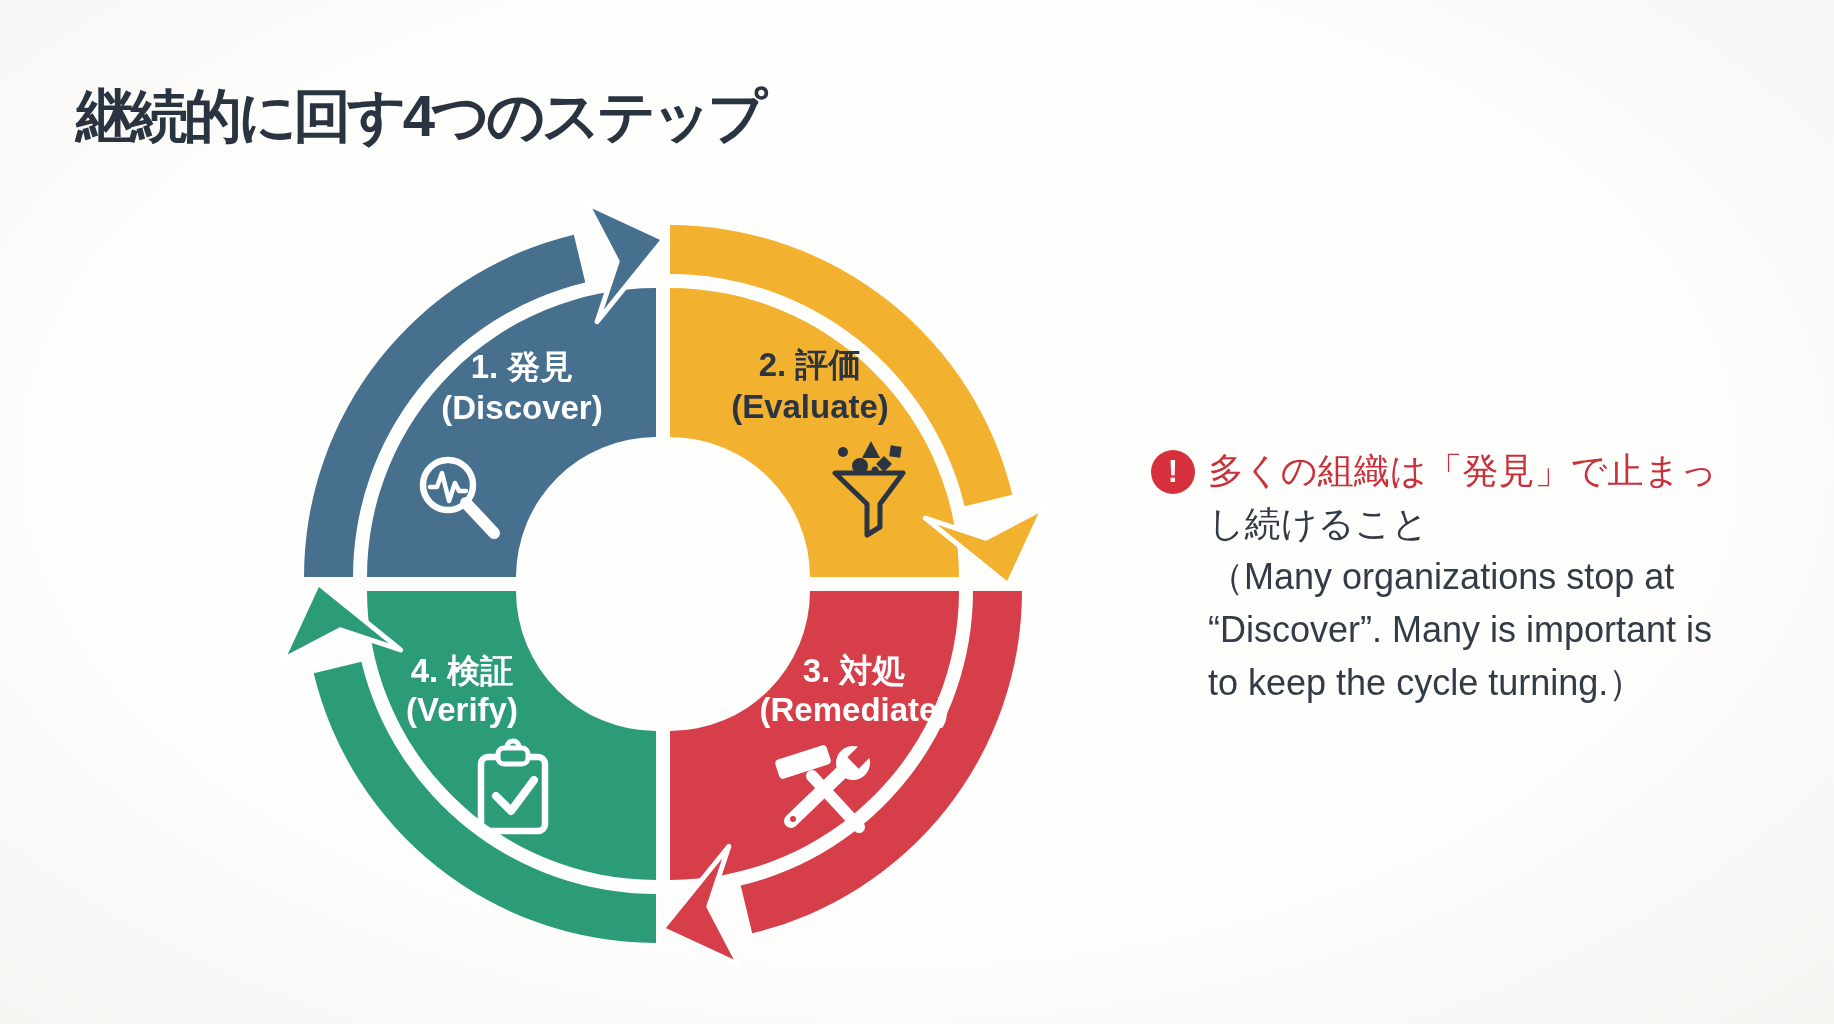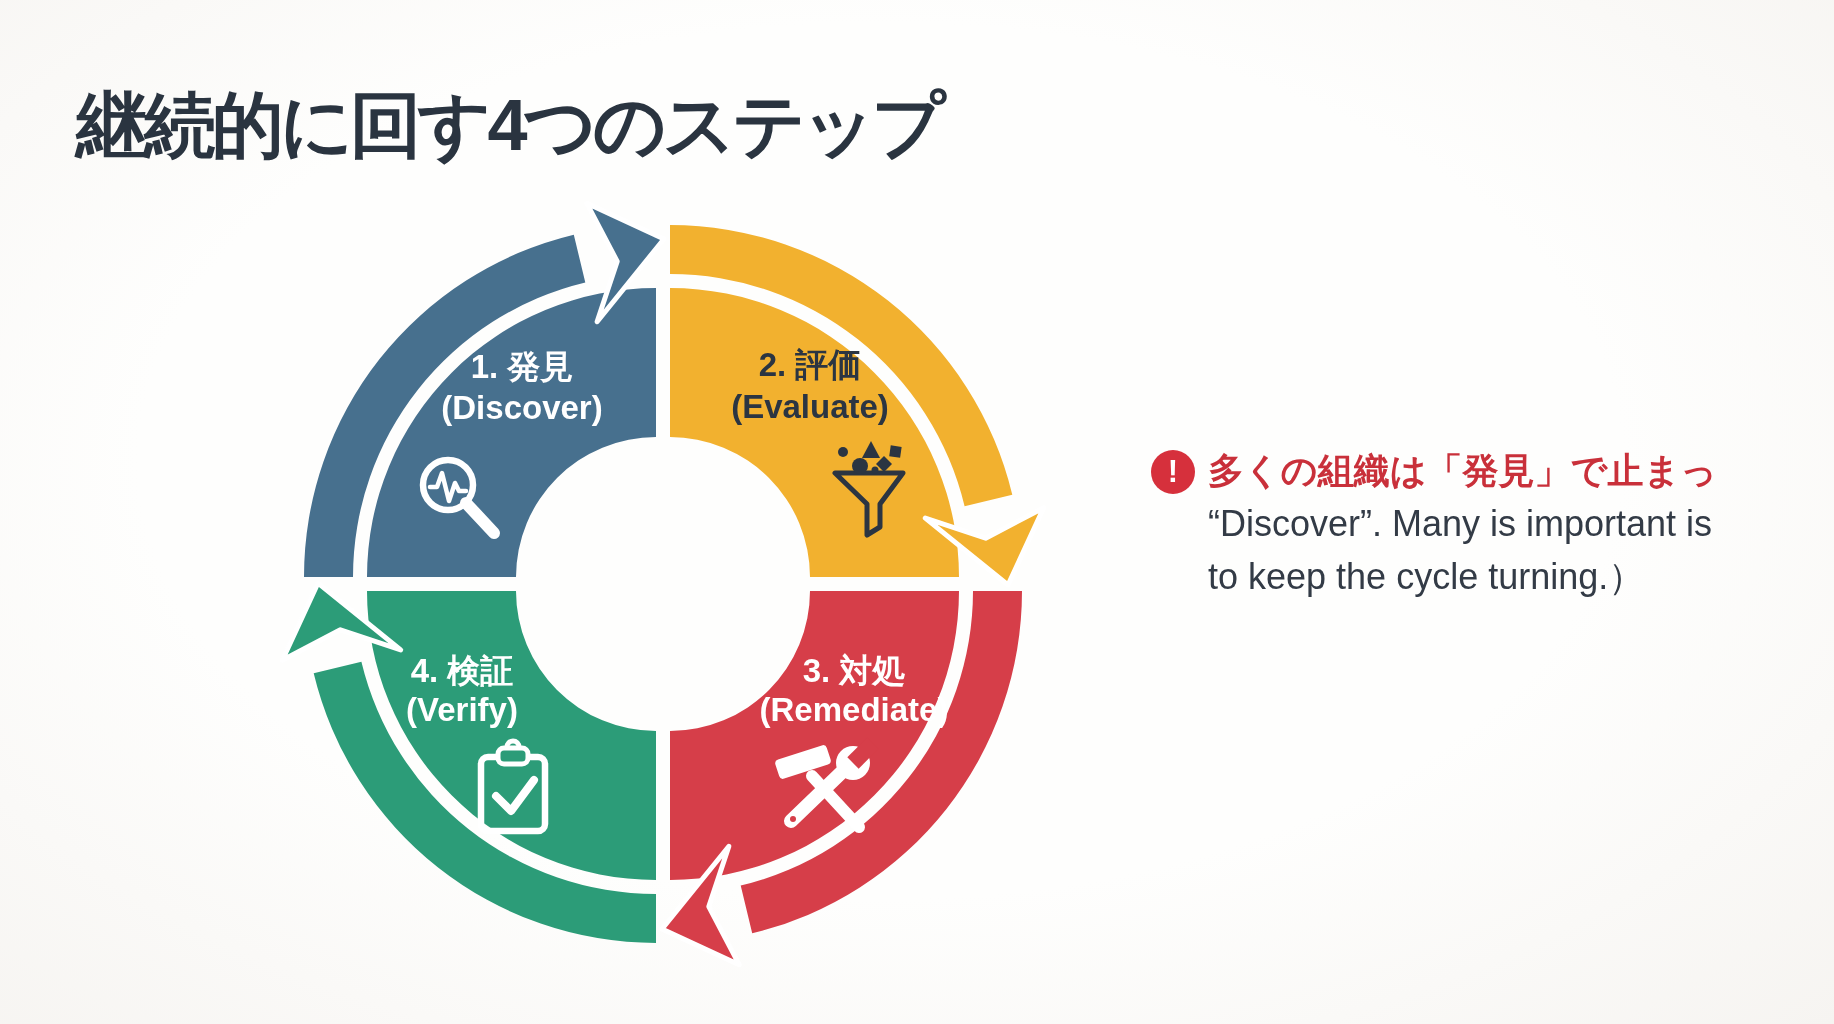--- a/index.html
+++ b/index.html
@@ -7,21 +7,21 @@
     width: 1834px; height: 1024px;
     position: relative; overflow: hidden;
     background: radial-gradient(ellipse at 48% 45%, #fefefd 55%, #f6f4f1 100%);
     font-family: "Liberation Sans", "DejaVu Sans", sans-serif;
     --ink: #2a3440;
     --note-red: #c9303a;
     --note-dark: #333b46;
   }
   .page-title {
     position: absolute; left: 76px; top: 78px;
-    font-size: 72px; font-weight: 900; letter-spacing: -4px;
+    font-size: 58px; font-weight: 900; letter-spacing: -4px;
     color: var(--ink); white-space: nowrap;
   }
   svg.diagram { position: absolute; left: 0; top: 0; }
   .qlabel, .qsub {
     font-family: "Liberation Sans", "DejaVu Sans", sans-serif;
     font-size: 33px; font-weight: 700; text-anchor: middle;
   }
   .head { stroke: #ffffff; stroke-width: 5px; stroke-linejoin: round; }
   .note {
     position: absolute; left: 1151px; top: 444px; width: 640px;
@@ -31,21 +31,21 @@
     width: 44px; height: 44px; border-radius: 50%;
     background: var(--note-red);
     color: #ffffff; font-size: 31px; font-weight: 900;
     text-align: center; line-height: 44px;
   }
   .note-text { margin-left: 57px; }
   .note-line {
     font-size: 36px; line-height: 53px; color: var(--note-dark);
     font-weight: 500; white-space: nowrap;
   }
-  .note-line .red { color: var(--note-red); font-weight: 700; }
+  .note-line .red { color: var(--note-red); font-weight: 400; }
 </style>
 </head>
 <body style="--note-red: #c9303a; --note-dark: #333b46; --ink: #2a3440;">
 
 <div class="page-title">継続的に回す4つのステップ</div>
 
 <svg class="diagram" width="1834" height="1024" viewBox="0 0 1834 1024">
   <defs>
     <g id="qparts">
       <path d="M -289 0 A 289 289 0 0 1 0 -289 L 0 -140 A 140 140 0 0 0 -140 0 Z"></path>
@@ -118,16 +118,18 @@
     <circle cx="513" cy="747" r="6" stroke-width="5"></circle>
     <rect x="498" y="748" width="30" height="16" rx="6" stroke-width="5" fill="#2c9c78"></rect>
     <path d="M 496 796 L 511 811 L 534 780" stroke-width="8" stroke-linecap="round" stroke-linejoin="round"></path>
   </g>
 </svg>
 
 <div class="note">
   <div class="note-icon" style="background: rgb(214, 48, 60);">!</div>
   <div class="note-text">
       <div class="note-line"><span class="red">多くの組織は「発見」で止まっ</span></div>
+      <div class="note-line"><span>し続けること</span></div>
+      <div class="note-line"><span>（Many organizations stop at</span></div>
       <div class="note-line"><span>“Discover”. Many is important is</span></div>
       <div class="note-line"><span>to keep the cycle turning.）</span></div>
     </div>
 </div>
 
 </body></html>

